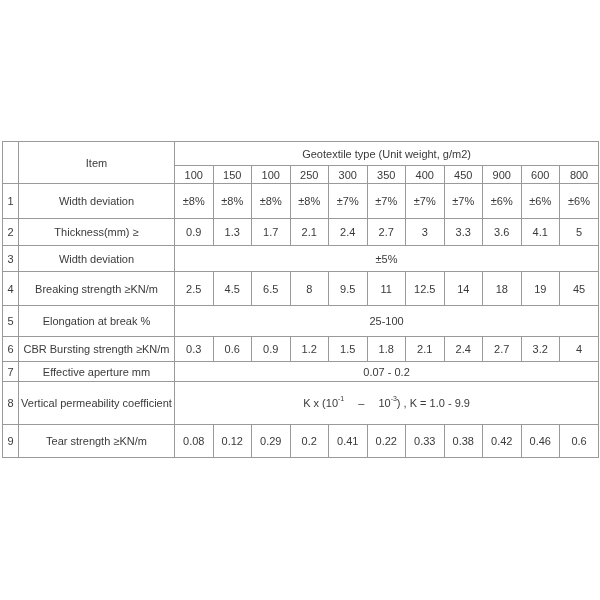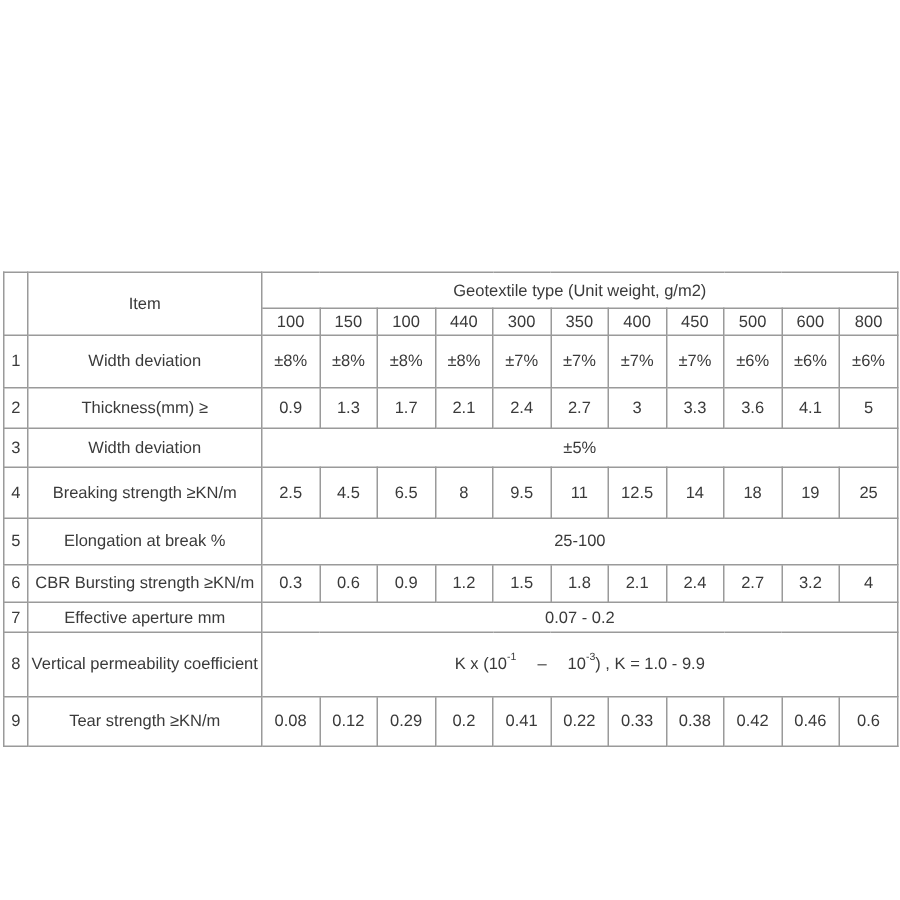--- a/index.html
+++ b/index.html
@@ -1,19 +1,19 @@
 <!DOCTYPE html>
 <html><head>
 <meta charset="utf-8">
 <style>
   html, body { margin:0; padding:0; background:#ffffff; }
   body { width:600px; height:600px; position:relative; overflow:hidden;
          font-family:"Liberation Sans", "DejaVu Sans", sans-serif; color:#333; }
   table.spec { position:absolute; left:2px; top:141px; border-collapse:collapse;
-               table-layout:fixed; width:596px;margin-top:40px; }
+               table-layout:fixed; width:596px; }
   table.spec td { border:1px solid #9a9a9a; text-align:center; vertical-align:middle;
                   font-size:11px; color:#3a3a3a; padding:0; white-space:nowrap; overflow:hidden; }
   td.idx { font-size:7px; color:#666; }
   td.item { font-size:11.5px; }
   td.head-title { font-size:12px; }
   sup { font-size:7px; vertical-align:6px; line-height:0; }
   .perm-gap { display:inline-block; width:14px; }
 </style>
 </head>
 <body>
@@ -37,26 +37,26 @@
   <tbody id="tbody">
     <tr style="height:24px">
       <td rowspan="2" class="idx"></td>
       <td rowspan="2" class="item">Item</td>
       <td colspan="11" class="head-title">Geotextile type (Unit weight, g/m2)</td>
     </tr>
     <tr style="height:18px">
       <td>100</td>
       <td>150</td>
       <td>100</td>
-      <td>440</td>
+      <td>250</td>
       <td>300</td>
       <td>350</td>
       <td>400</td>
       <td>450</td>
-      <td>500</td>
+      <td>900</td>
       <td>600</td>
       <td>800</td>
     </tr>
   <tr style="height: 35px;">
         <td class="idx">1</td>
         <td class="item">Width deviation</td>
         <td>±8%</td>
         <td>±8%</td>
         <td>±8%</td>
         <td>±8%</td>
@@ -94,21 +94,21 @@
         <td>2.5</td>
         <td>4.5</td>
         <td>6.5</td>
         <td>8</td>
         <td>9.5</td>
         <td>11</td>
         <td>12.5</td>
         <td>14</td>
         <td>18</td>
         <td>19</td>
-        <td>25</td>
+        <td>45</td>
       </tr>
       <tr style="height: 31px;">
         <td class="idx">5</td>
         <td class="item">Elongation at break %</td>
         <td colspan="11">25-100</td>
       </tr>
       <tr style="height: 25px;">
         <td class="idx">6</td>
         <td class="item">CBR Bursting strength ≥KN/m</td>
         <td>0.3</td>

